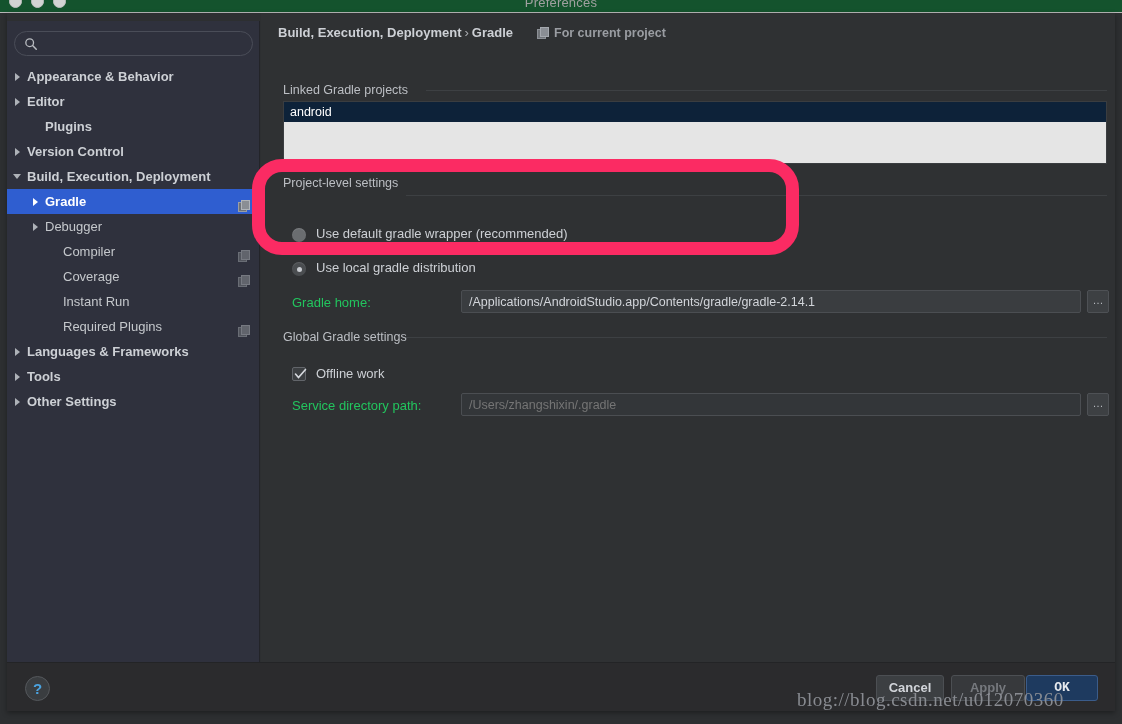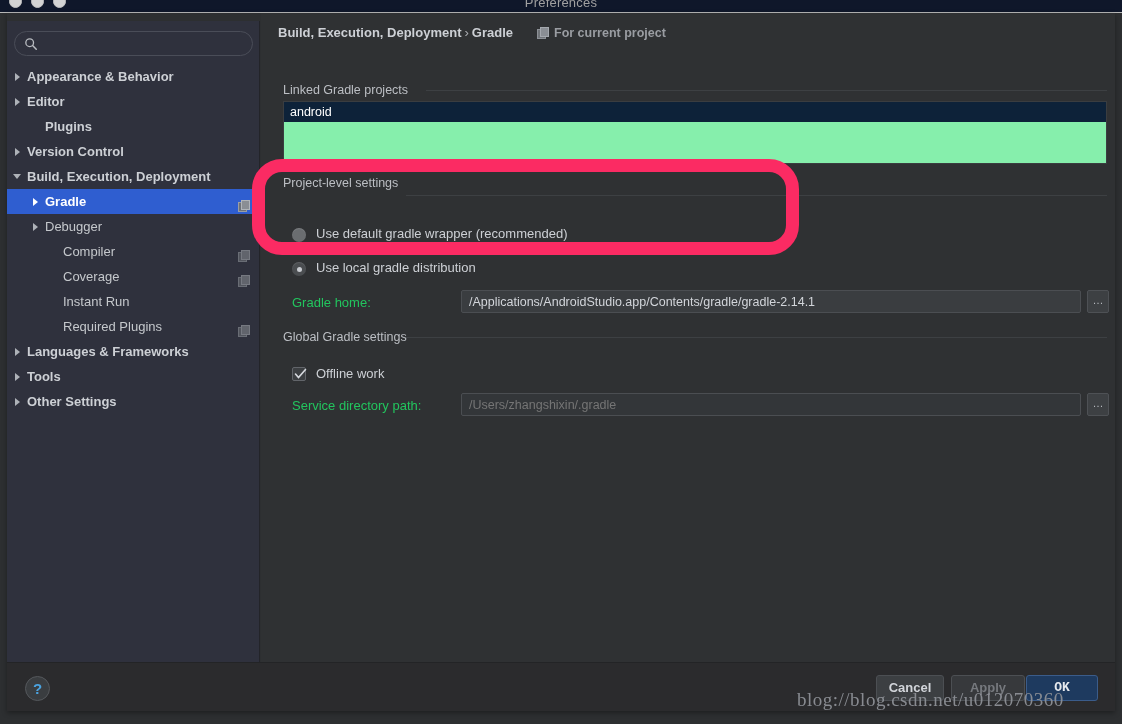--- a/index.html
+++ b/index.html
@@ -12,21 +12,21 @@
   #root {
     position: relative;
     width: 1122px; height: 724px;
     background: #2d2f31;
   }
 
   
   .titlebar {
     position: absolute; left: 0; top: 0;
     width: 1122px; height: 13px;
-    background: #0f172a;
+    background: #14532d;
     border-bottom: 1px solid #b8b8b8;
   }
   .traffic {
     position: absolute; top: -5px;
     width: 13px; height: 13px; border-radius: 50%;
     background: #d3d3d3; border: 1px solid #c2c2c2;
   }
   .traffic.t1 { left: 9px; }
   .traffic.t2 { left: 31px; }
   .traffic.t3 { left: 53px; }
@@ -134,21 +134,21 @@
     white-space: nowrap;
   }
   .sect-line {
     position: absolute;
     height: 1px; background: #3d4043;
   }
 
   .listbox {
     position: absolute; left: 22px; top: 88px;
     width: 824px; height: 63px;
-    background: #86efac;
+    background: #e5e5e5;
     border: 1px solid #3a3d40;
   }
   .list-item {
     height: 20px; line-height: 20px;
     padding-left: 6px;
     font-size: 12.5px; color: #cdd0d5;
   }
   .list-item.selected { background: #0d2239; color: #ffffff; }
 
   .radio-row, .check-row {

